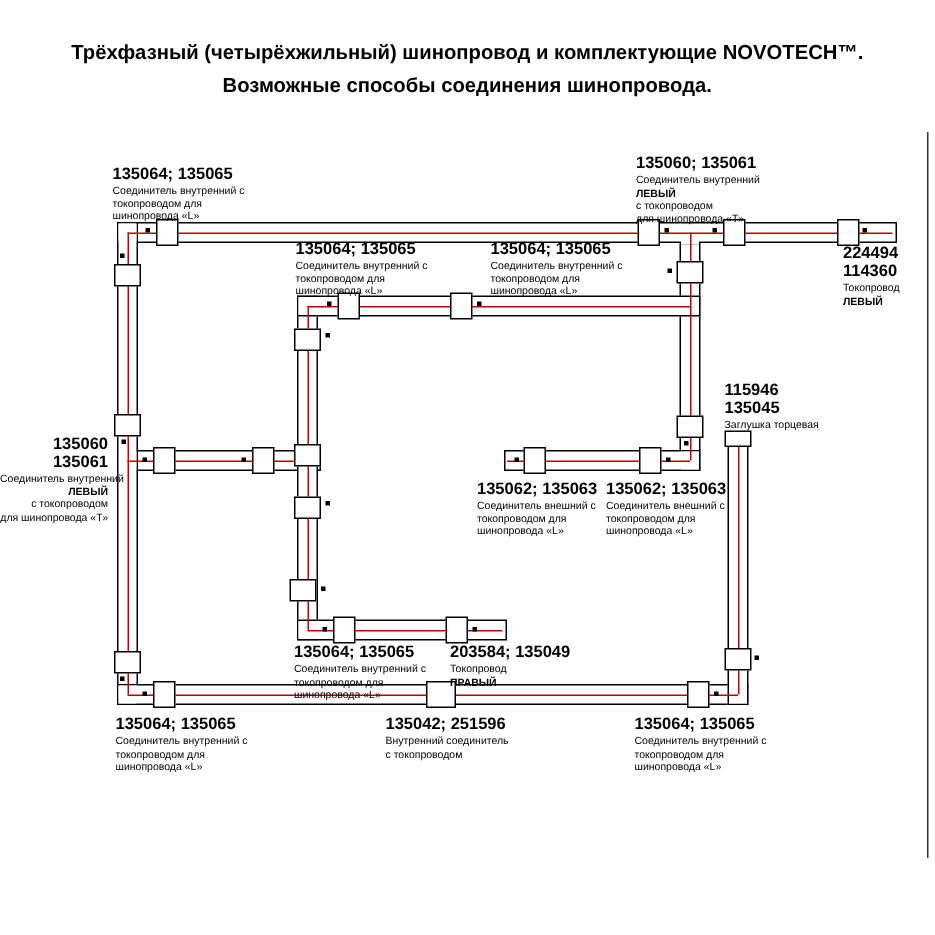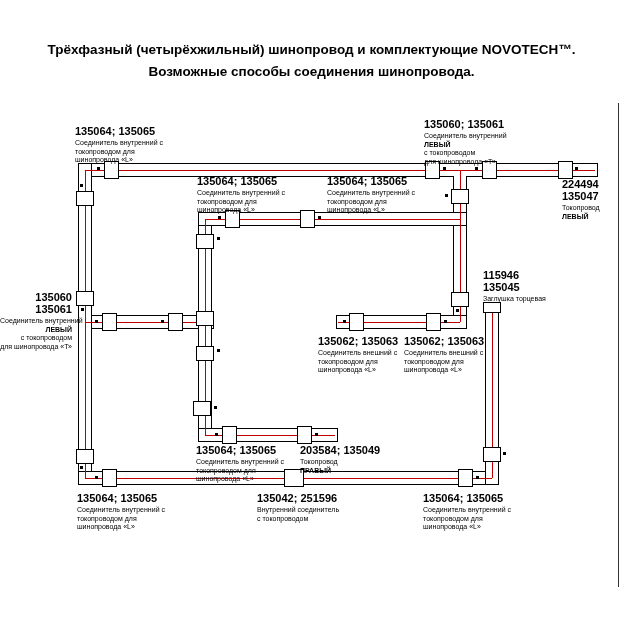--- a/index.html
+++ b/index.html
@@ -1,17 +1,17 @@
 <!DOCTYPE html>
 <html><head>
 <meta charset="utf-8">
 <style>
   html,body{margin:0;padding:0;background:#fff;}
   body{width:623px;height:623px;position:relative;font-family:"Liberation Sans",sans-serif;color:#000;overflow:hidden;}
-  #canvas{position:absolute;left:0;top:0;width:623px;height:489px;margin-top:15px;}
+  #canvas{position:absolute;left:0;top:0;width:623px;height:489px;}
   .title{position:absolute;left:0;top:24px;width:623px;text-align:center;font-weight:bold;font-size:13.5px;line-height:22px;}
   
   .tr{position:absolute;background:#fff;border:1px solid #000;box-sizing:border-box;z-index:1;}
   .pt{position:absolute;background:#fff;z-index:2;}
   .rl{position:absolute;background:#c00000;z-index:3;}
   .bx{position:absolute;background:#fff;border:1px solid #000;box-sizing:border-box;z-index:4;}
   .dt{position:absolute;width:3px;height:3px;background:#000;z-index:5;}
   .pageline{position:absolute;background:#333;z-index:0;}
   
   .lbl{position:absolute;z-index:6;}
@@ -126,40 +126,40 @@
   <div class="lbl" style="left:424px;top:103px">
     <div class="code">135060; 135061</div>
     <div class="sm first">Соединитель внутренний</div>
     <div class="sm b">ЛЕВЫЙ</div>
     <div class="sm">с токопроводом</div>
     <div class="sm">для шинопровода «Т»</div>
   </div>
 
   <div class="lbl" style="left:562px;top:163px">
     <div class="code">224494</div>
-    <div class="code">135047</div>
+    <div class="code">114360</div>
     <div class="sm first">Токопровод</div>
     <div class="sm b">ЛЕВЫЙ</div>
   </div>
 
   <div class="lbl" style="left:197px;top:160px">
     <div class="code">135064; 135065</div>
     <div class="sm first">Соединитель внутренний с</div>
     <div class="sm">токопроводом для</div>
     <div class="sm">шинопровода «L»</div>
   </div>
 
   <div class="lbl" style="left:327px;top:160px">
     <div class="code">135064; 135065</div>
     <div class="sm first">Соединитель внутренний с</div>
     <div class="sm">токопроводом для</div>
     <div class="sm">шинопровода «L»</div>
   </div>
 
-  <div class="lbl ra" style="left:0px;top:276px;width:72px">
+  <div class="lbl ra" style="left:0px;top:290px;width:72px">
     <div class="code">135060</div>
     <div class="code">135061</div>
     <div class="sm first">Соединитель внутренний</div>
     <div class="sm b">ЛЕВЫЙ</div>
     <div class="sm">с токопроводом</div>
     <div class="sm">для шинопровода «Т»</div>
   </div>
 
 
   <div class="lbl" style="left:318px;top:320px">

